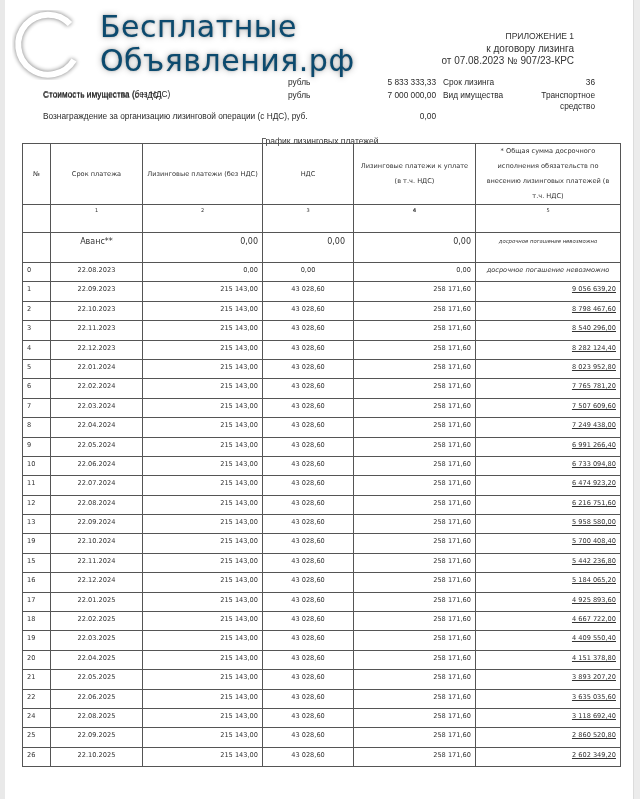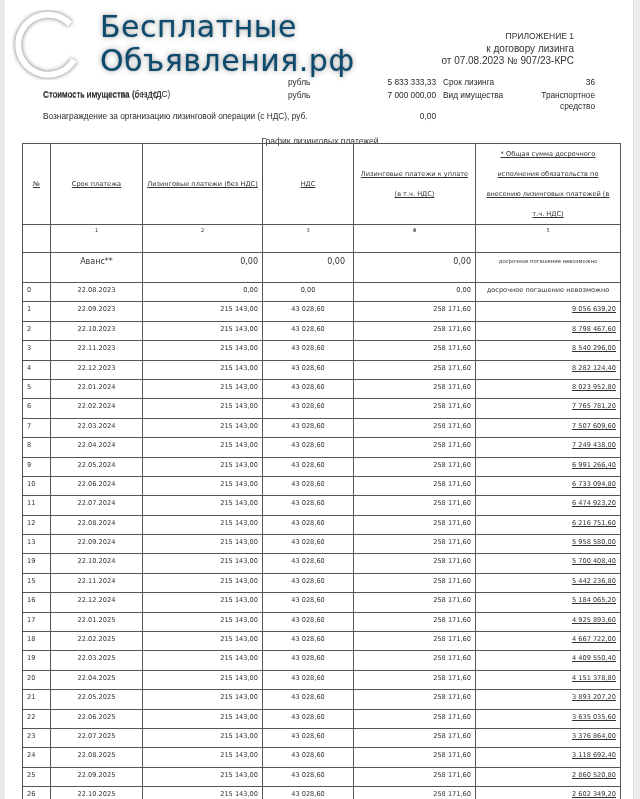--- a/index.html
+++ b/index.html
@@ -8,38 +8,38 @@
   .edge-left { position:absolute; left:0; top:0; width:5px; height:799px; background:#e9e9e9; }
   .edge-right { position:absolute; left:633px; top:0; width:7px; height:799px; background:#ececec; border-left:1px solid #dcdcdc; }
   .abs { position:absolute; white-space:nowrap; }
   .hdr { font-size:10px; color:#333; text-align:right; right:66px; }
   .hdr.big { font-size:8.5px; }
   .info { font-size:8.3px; color:#2a2a2a; }
   .title { position:absolute; left:0; width:640px; top:136px; text-align:center; font-size:8.5px; color:#333; }
   table.sched { position:absolute; left:22px; top:143px; width:598px; border-collapse:collapse; table-layout:fixed;
                 font-family:"DejaVu Sans", sans-serif; }
   table.sched td, table.sched th { border:1px solid #555; padding:0 4px; font-size:6.6px; color:#333; font-weight:normal; overflow:hidden; white-space:nowrap; }
-  table.sched th { text-align:center; line-height:20px; white-space:normal;text-decoration:underline; }
+  table.sched th { text-align:center; line-height:15px; white-space:normal; }
   th.c6 { font-size:5.4px; line-height:17px; padding:0 8px; }
   th.bold { font-weight:bold;margin-left:36px; }
   tr.h1 { height:49px; }
   tr.h2 { height:28px; }
   tr.h2 td { vertical-align:top; text-align:center; font-size:5px; padding-top:2px; }
   tr.avans { height:30px; }
   tr.avans td { vertical-align:top; padding-top:4px; font-size:8px; }
   tr.avans td.note { font-size:5.3px; text-align:center; padding-top:5px; }
   tr.row { height:19.4px; }
   tr.row td { vertical-align:top; padding-top:3px; }
   td.num { text-align:left; padding-left:4px; }
   td.date { text-align:center; }
   td.right { text-align:right; padding-right:16px; }
   td.mid { text-align:center; }
   td.tot { text-align:right; padding-right:38px; font-weight:bold; }
   td.bal { text-align:right; padding-right:14px; font-size:5.6px;text-decoration:underline; }
-  td.note { text-align:center; font-size:5.3px; }
+  td.note { text-align:center; font-size:5.3px;font-style:italic; }
   .wm { position:absolute; left:100px; top:10px; font-family:"DejaVu Sans", sans-serif; font-size:30px; line-height:34px;
         color:#0c4a6e; text-shadow:0 0 6px rgba(0,0,0,0.35), 0 0 2px rgba(0,0,0,0.25); letter-spacing:0.5px; }
   .wm-logo { position:absolute; left:12px; top:10px; width:70px; height:70px; }
   .footer-wm { position:absolute; right:10px; top:777px; font-size:12px; font-weight:bold; color:#666; font-family:"DejaVu Sans", sans-serif;margin-top:48px; }
 </style>
 </head>
 <body>
 
 <div class="edge-left"></div>
 <div class="edge-right"></div>
@@ -299,28 +299,20 @@
       </tr>
       <tr class="row">
         <td class="num">22</td>
         <td class="date">22.06.2025</td>
         <td class="right">215 143,00</td>
         <td class="mid">43 028,60</td>
         <td class="tot">258 171,60</td>
         <td class="bal">3 635 035,60</td>
       </tr>
       <tr class="row">
-        <td class="num">23</td>
-        <td class="date">22.07.2025</td>
-        <td class="right">215 143,00</td>
-        <td class="mid">43 028,60</td>
-        <td class="tot">258 171,60</td>
-        <td class="bal">3 376 864,00</td>
-      </tr>
-      <tr class="row">
         <td class="num">24</td>
         <td class="date">22.08.2025</td>
         <td class="right">215 143,00</td>
         <td class="mid">43 028,60</td>
         <td class="tot">258 171,60</td>
         <td class="bal">3 118 692,40</td>
       </tr>
       <tr class="row">
         <td class="num">25</td>
         <td class="date">22.09.2025</td>

